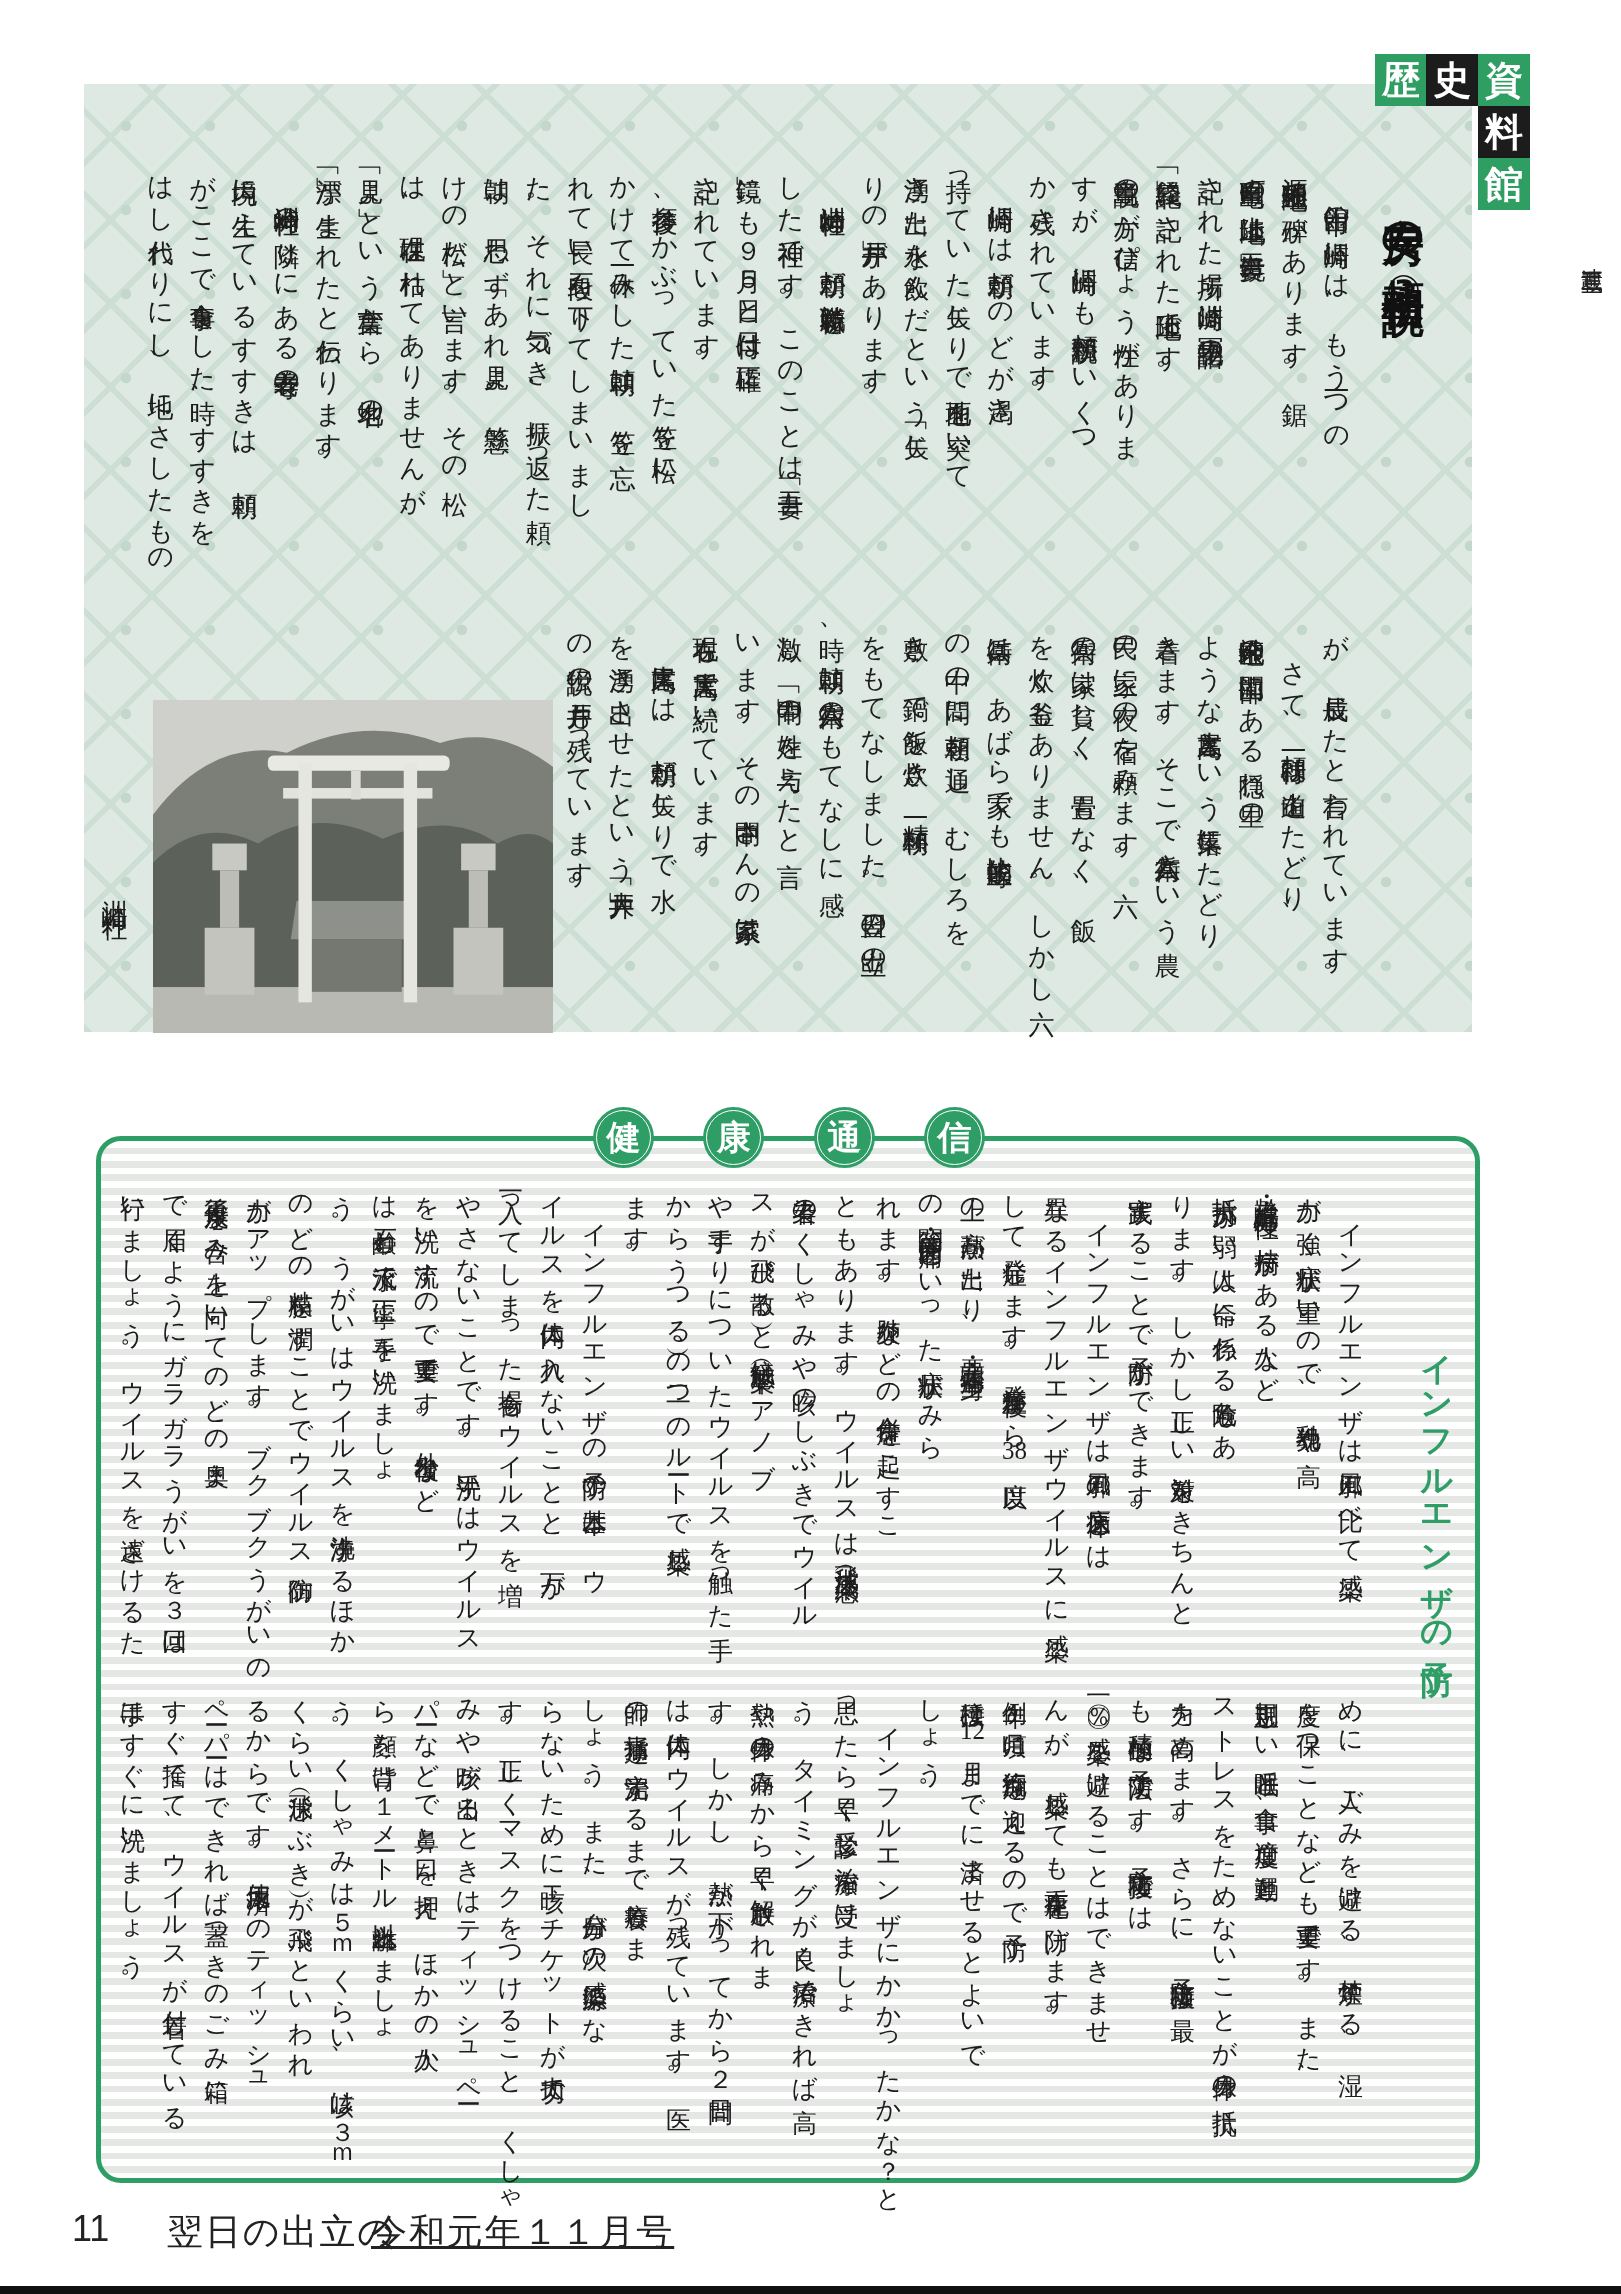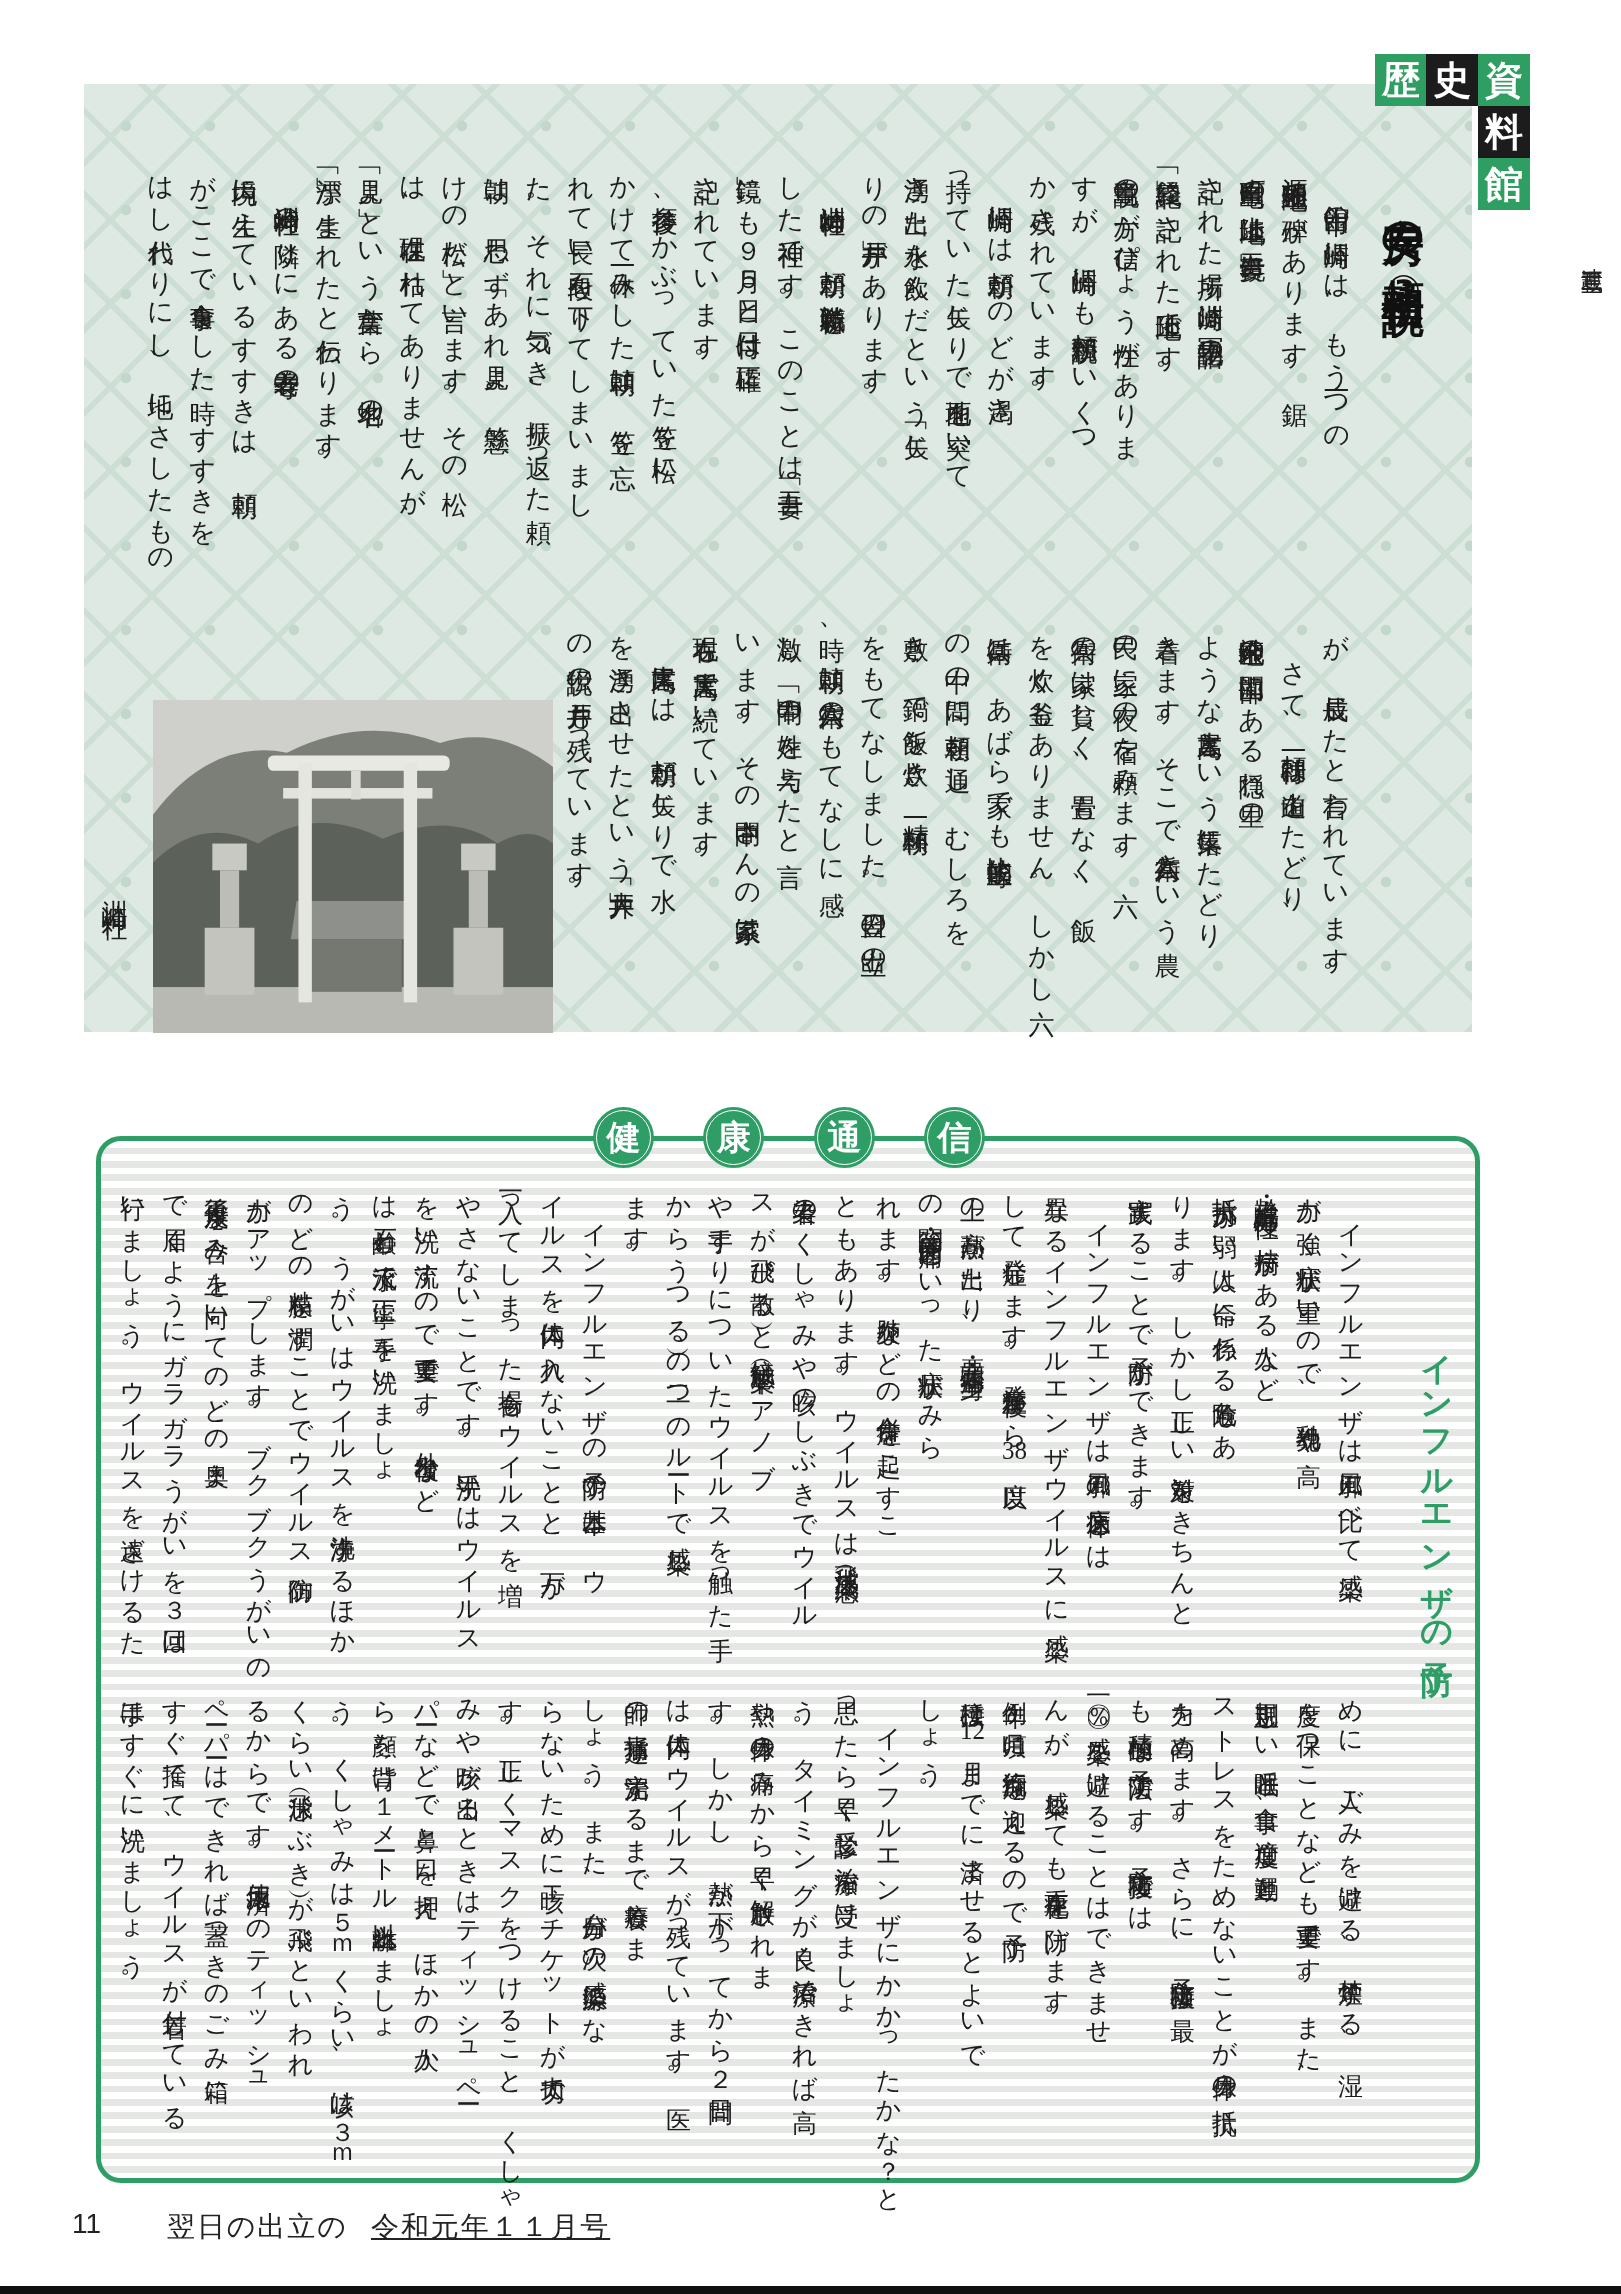--- a/index.html
+++ b/index.html
@@ -70,21 +70,21 @@
   }
   .health-band{
     font-family:"Liberation Serif","DejaVu Serif",serif;
     font-size:25px;letter-spacing:2.5px;color:#1d1d1d;
   }
   .health-band .col{line-height:42px;white-space:nowrap;}
   .health-band1{left:100px;top:1178px;width:1271px;height:470px;}
   .health-band2{left:100px;top:1682px;width:1271px;height:470px;}
 
   
-  .footer{left:0;top:2208px;width:1608px;height:38px;font-size:28px;color:#222222;}
+  .footer{left:0;top:2208px;width:1608px;height:38px;font-size:36px;color:#222222;}
   .footer span{position:absolute;top:0;}
   .footer .pageno{left:72px;}
   .footer .paper{left:167px;letter-spacing:1.9px;}
   .footer .issue{left:371px;letter-spacing:1.9px;text-decoration:underline;}
   .bottom-bar{left:0;top:2286px;width:1621px;height:8.6px;background:#101010;}
 </style>
 </head>
 <body>
 
 <div class="abs pattern-area"></div>

